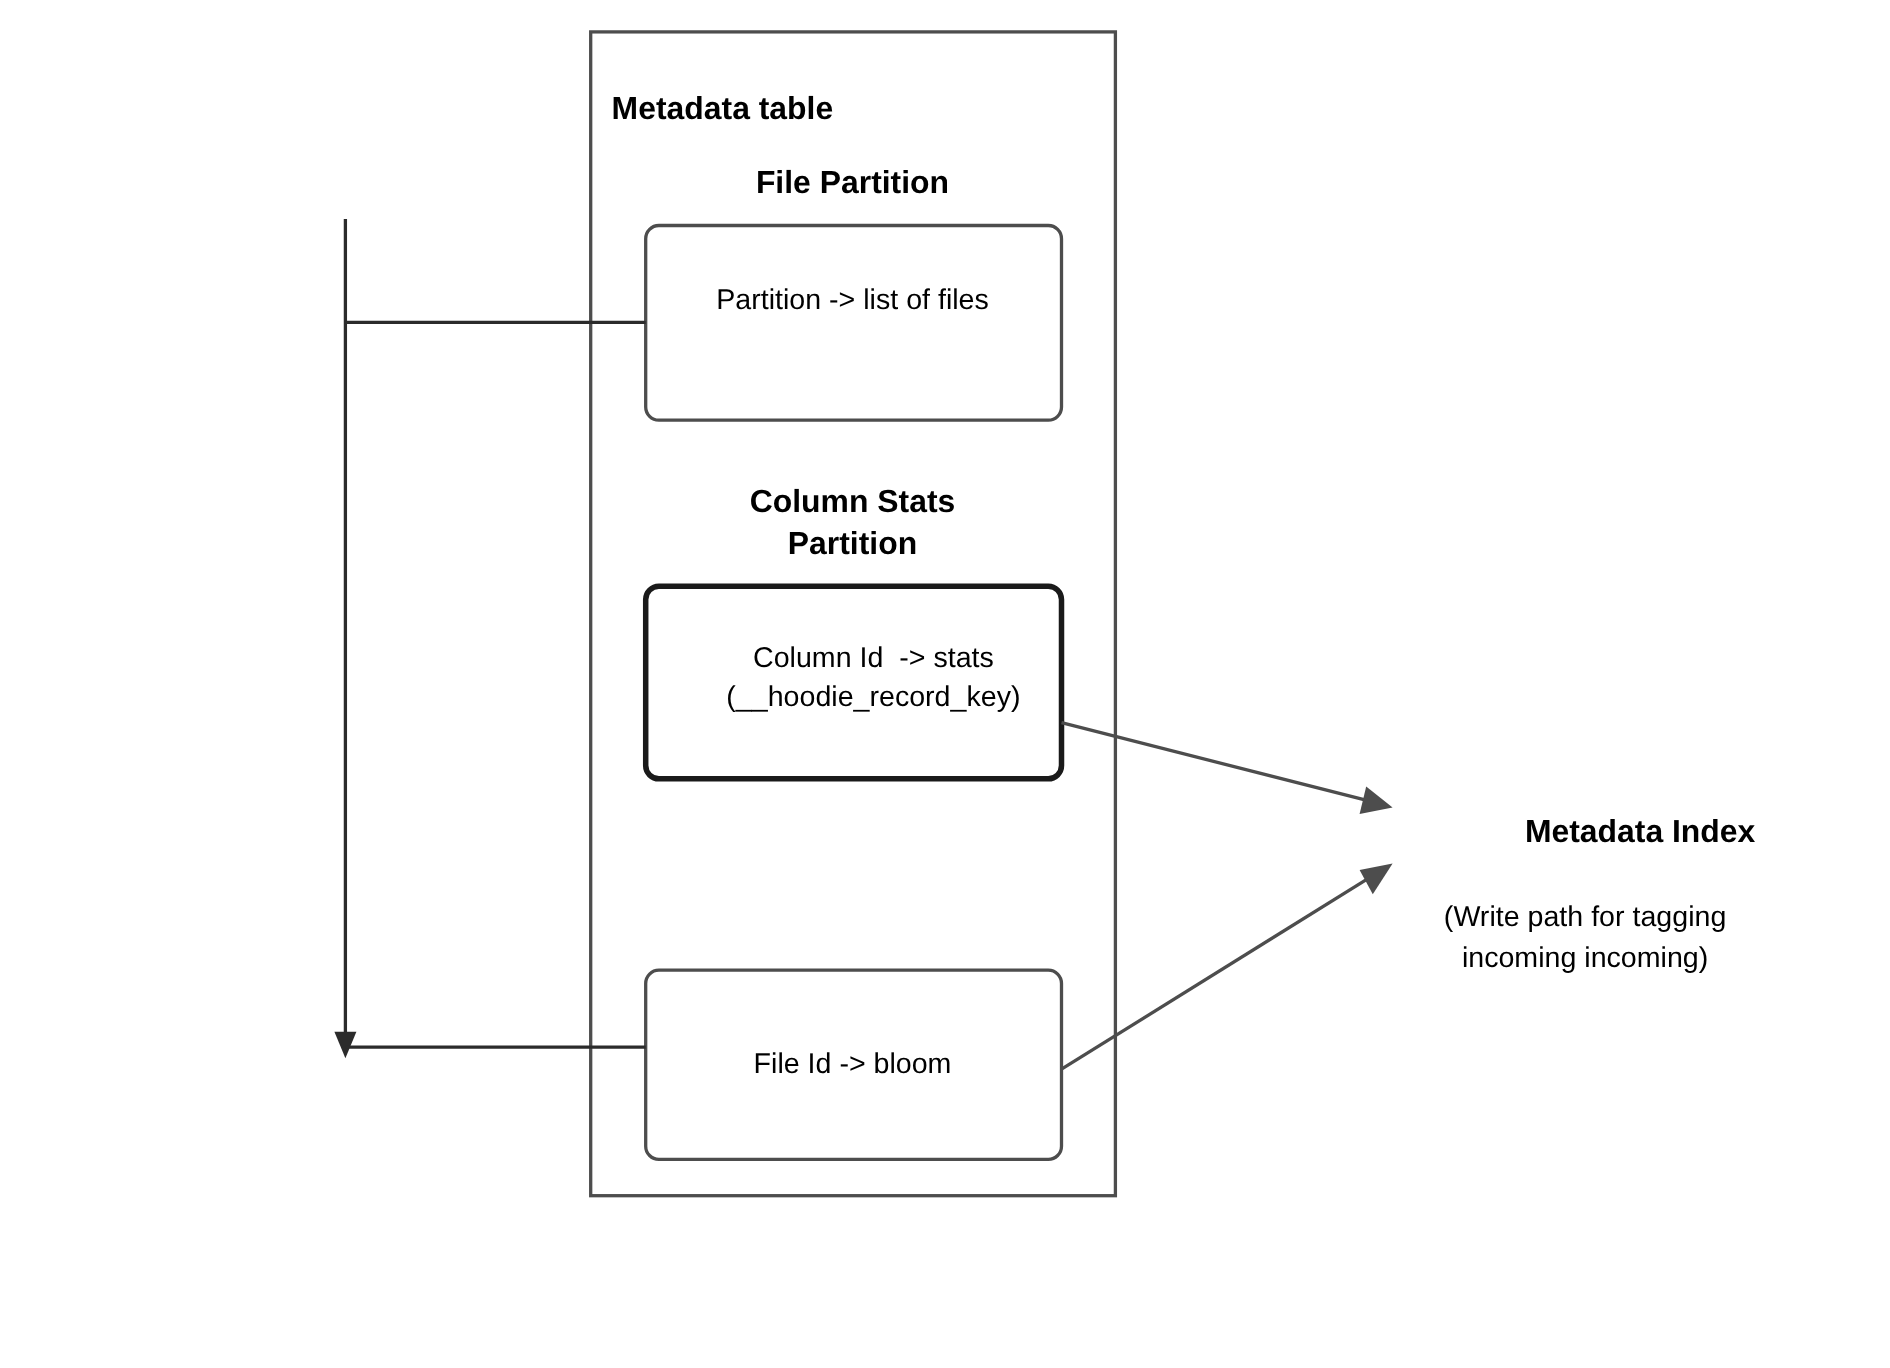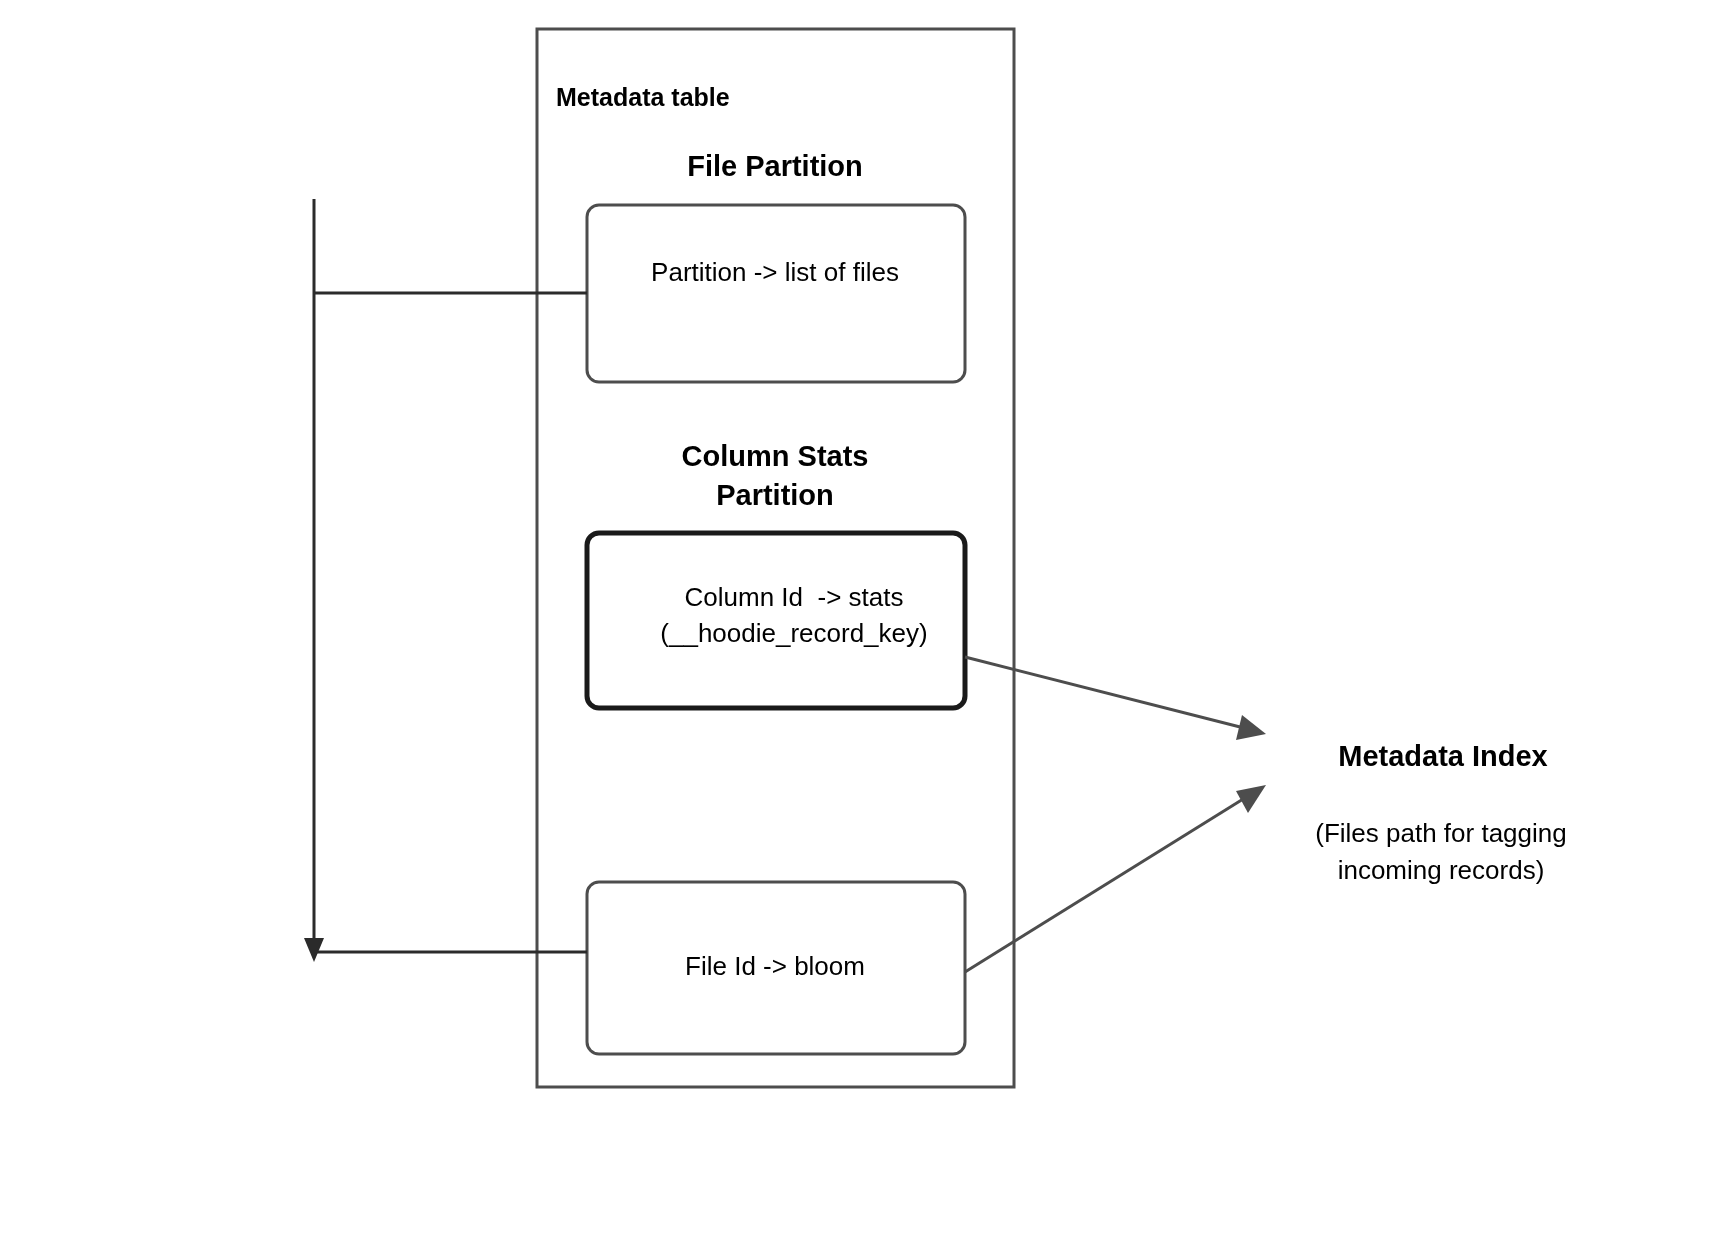--- a/index.html
+++ b/index.html
@@ -43,21 +43,21 @@
     top: 156px;
     width: 290px;
     font-size: 26px;
     line-height: 1.43;
   }
   #metadata-table-title {
     left: 556px;
     top: 81px;
     width: 420px;
     text-align: left;
-    font-size: 25px;
+    font-size: 29px;
   }
   #files-partition-title {
     left: 590px;
     top: 148px;
     width: 370px;
     font-size: 29px;
   }
   #files-box-text {
     left: 590px;
     top: 256px;
@@ -85,21 +85,21 @@
     font-size: 29px;
     line-height: 1.33;
   }
   #bloom-box-text {
     left: 590px;
     top: 950px;
     width: 370px;
     font-size: 26px;
   }
   #metadata-index-title {
-    left: 1293px;
+    left: 1341px;
     top: 738px;
     width: 300px;
     font-size: 29px;
   }
   #metadata-index-sub {
     left: 1296px;
     top: 815px;
     width: 290px;
     font-size: 26px;
     line-height: 1.43;
@@ -146,15 +146,15 @@
   <div class="lbl" id="files-box-text">Partition -&gt; list of files</div>
 
   <div class="lbl" id="colstats-box-text">Column Id  -&gt; stats
 (__hoodie_record_key)</div>
 
 
   <div class="lbl" id="bloom-box-text">File Id -&gt; bloom</div>
 
   <div class="lbl bold" id="metadata-index-title">Metadata Index</div>
 
-  <div class="lbl" id="metadata-index-sub">(Files path for tagging incoming records)</div>
+  <div class="lbl" id="metadata-index-sub">(Write path for tagging incoming incoming)</div>
 
 </div>
 
 </body></html>

